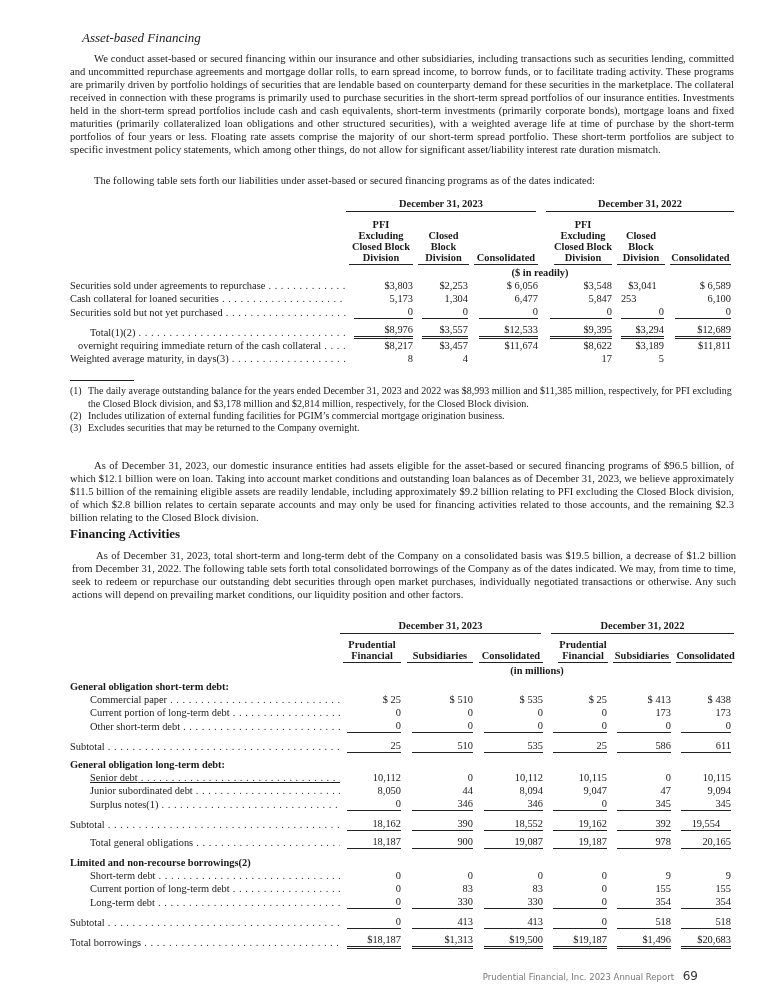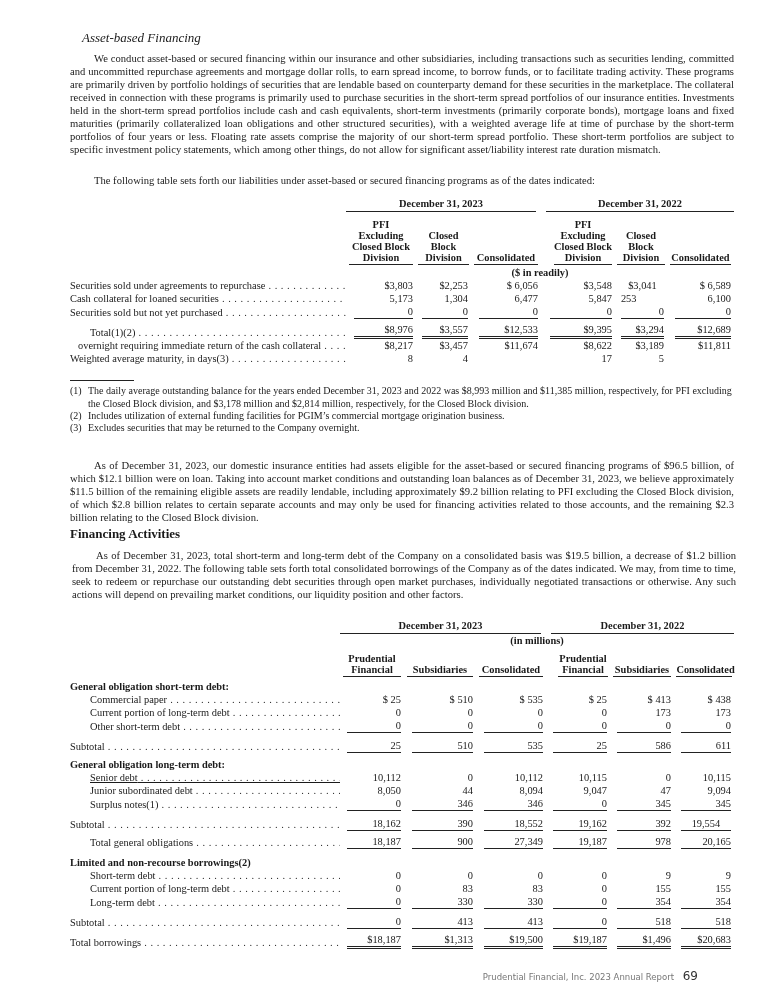--- a/index.html
+++ b/index.html
@@ -168,33 +168,33 @@
         <col style="width:64px">
         <col style="width:64px">
         <col style="width:60px">
     </colgroup>
     <tbody>
         <tr style="height:16px">
       <td></td>
       <td colspan="3" class="grp">December 31, 2023</td>
       <td colspan="3" class="grp" style="border-left:10px solid #fff">December 31, 2022</td>
     </tr>
-    <tr style="height:14px">
-      <td></td>
-      <td colspan="6" class="units">(in millions)</td>
-    </tr>
     <tr id="t2-colh" style="height:30px">
           <td></td>
           <td class="colh"><span><div>Prudential</div><div>Financial</div></span></td>
           <td class="colh"><span><div>Subsidiaries</div></span></td>
           <td class="colh"><span><div>Consolidated</div></span></td>
           <td class="colh" style="padding-left: 10px;"><span><div>Prudential</div><div>Financial</div></span></td>
           <td class="colh"><span><div>Subsidiaries</div></span></td>
           <td class="colh"><span><div>Consolidated</div></span></td>
         </tr>
+    <tr style="height:14px">
+      <td></td>
+      <td colspan="6" class="units">(in millions)</td>
+    </tr>
     </tbody>
       <tbody id="t2-body">
         <tr style="height: 16px;">
           <td class="lbl" colspan="7"><span style="font-weight: bold;">General obligation short-term debt:</span></td>
         </tr>
         <tr style="height: 13px;">
           <td class="lbl"><span style="padding-left: 20px;">Commercial paper</span><span class="dots"></span></td>
           <td class="num"><span class="cellbox " style="text-align: right;">$ 25</span></td>
           <td class="num"><span class="cellbox " style="text-align: right;">$ 510</span></td>
           <td class="num"><span class="cellbox " style="text-align: right;">$ 535</span></td>
@@ -265,21 +265,21 @@
           <td class="num"><span class="cellbox ul" style="text-align: right;">390</span></td>
           <td class="num"><span class="cellbox ul" style="text-align: right;">18,552</span></td>
           <td class="num"><span class="cellbox ul" style="text-align: right;">19,162</span></td>
           <td class="num"><span class="cellbox ul" style="text-align: right;">392</span></td>
           <td class="num"><span class="cellbox ul" style="text-align: center;">19,554</span></td>
         </tr>
         <tr style="height: 18px;">
           <td class="lbl"><span style="padding-left: 20px;">Total general obligations</span><span class="dots"></span></td>
           <td class="num"><span class="cellbox ul" style="text-align: right;">18,187</span></td>
           <td class="num"><span class="cellbox ul" style="text-align: right;">900</span></td>
-          <td class="num"><span class="cellbox ul" style="text-align: right;">27,349</span></td>
+          <td class="num"><span class="cellbox ul" style="text-align: right;">19,087</span></td>
           <td class="num"><span class="cellbox ul" style="text-align: right;">19,187</span></td>
           <td class="num"><span class="cellbox ul" style="text-align: right;">978</span></td>
           <td class="num"><span class="cellbox ul" style="text-align: right;">20,165</span></td>
         </tr>
         <tr style="height: 20px;">
           <td class="lbl" colspan="7"><span style="font-weight: bold;">Limited and non-recourse borrowings(2)</span></td>
         </tr>
         <tr style="height: 13px;">
           <td class="lbl"><span style="padding-left: 20px;">Short-term debt</span><span class="dots"></span></td>
           <td class="num"><span class="cellbox " style="text-align: right;">0</span></td>

